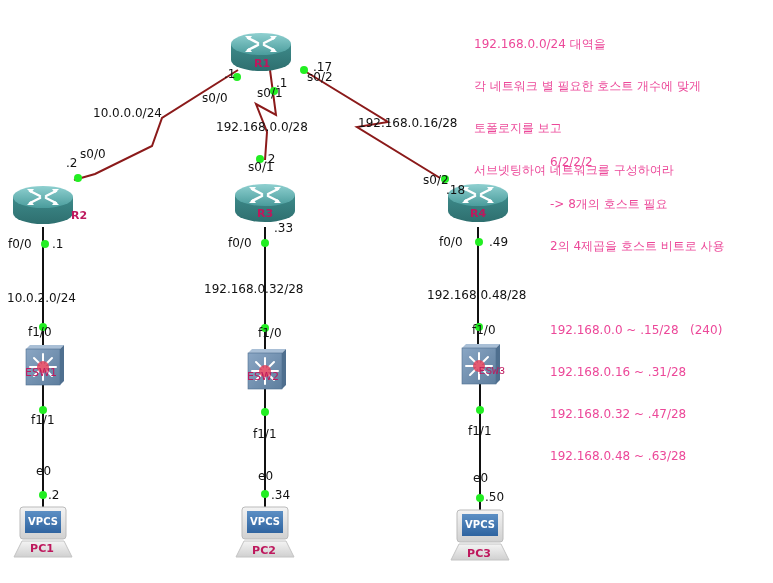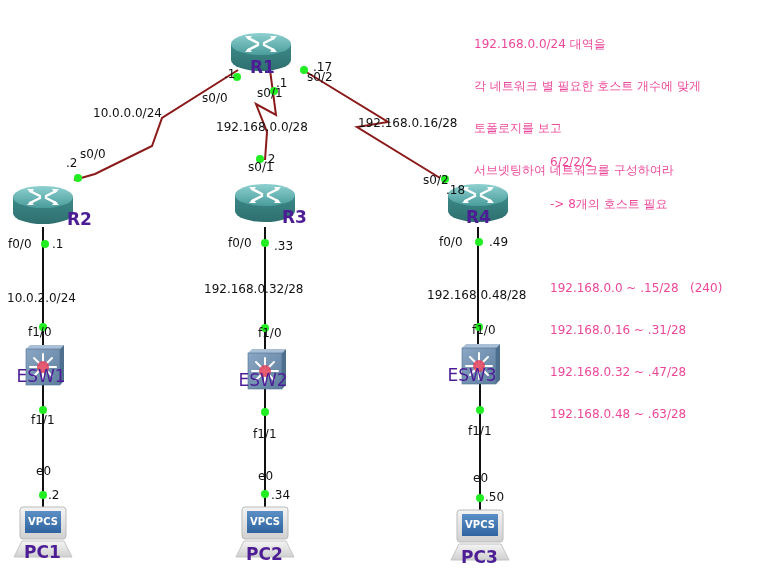--- a/index.html
+++ b/index.html
@@ -2,21 +2,21 @@
 <html><head>
 <meta charset="utf-8">
 <style>
   html, body { margin:0; padding:0; background:#ffffff; }
   body { width:773px; height:583px; position:relative; overflow:hidden;
          font-family:"DejaVu Sans", sans-serif; color:#000; }
   #canvas { position:absolute; left:0; top:0; }
   .lbl { position:absolute; font-size:12px; line-height:13px; white-space:nowrap; color:#111; }
   .note { position:absolute; font-size:12px; line-height:14px; white-space:pre; color:#ec4899; }
   .note .ln { display:block; height:14px; }
-  .dev-label { position:absolute; font-size:17px; font-weight:bold; color:#4c1d95; text-align:center; }
+  .dev-label { position:absolute; font-size:11px; font-weight:bold; color:#be185d; text-align:center; }
 </style>
 </head>
 <body>
 
 <svg id="canvas" width="773" height="583" viewBox="0 0 773 583">
   <defs>
     <linearGradient id="rtTop" x1="0" y1="0" x2="0" y2="1">
       <stop offset="0" stop-color="#8fd0d0"></stop>
       <stop offset="1" stop-color="#4a9c9c"></stop>
     </linearGradient>
@@ -139,26 +139,26 @@
     <circle cx="265" cy="412" r="4"></circle>
     <circle cx="480" cy="410" r="4"></circle>
     <circle cx="43" cy="495" r="4"></circle>
     <circle cx="265" cy="494" r="4"></circle>
     <circle cx="480" cy="498" r="4"></circle>
   </g>
 </svg>
 
 <div class="dev-label" style="left:250px;top:57px;width:24px;">R1</div>
 <div class="dev-label" style="left:31px;top:209px;width:24px;margin-left:36px;">R2</div>
-<div class="dev-label" style="left:253px;top:207px;width:24px;margin-left:29px;">R3</div>
+<div class="dev-label" style="left:253px;top:207px;width:24px;">R3</div>
 <div class="dev-label" style="left:466px;top:207px;width:24px;">R4</div>
 
 <div class="dev-label" style="left:15px;top:366px;width:52px;font-weight:normal;">ESW1</div>
 <div class="dev-label" style="left:237px;top:370px;width:52px;font-weight:normal;">ESW2</div>
-<div class="dev-label" style="left:446px;top:365px;width:52px;font-weight:normal;">ESW3</div>
+<div class="dev-label" style="left:466px;top:365px;width:52px;font-weight:normal;font-family:Liberation Mono, monospace;">ESW3</div>
 
 <div class="dev-label" style="left:25px;top:516px;width:36px;font-size:10px;color:#fff;">VPCS</div>
 <div class="dev-label" style="left:247px;top:516px;width:36px;font-size:10px;color:#fff;">VPCS</div>
 <div class="dev-label" style="left:462px;top:519px;width:36px;font-size:10px;color:#fff;">VPCS</div>
 
 <div class="dev-label" style="left:24px;top:542px;width:36px;">PC1</div>
 <div class="dev-label" style="left:246px;top:544px;width:36px;">PC2</div>
 <div class="dev-label" style="left:461px;top:547px;width:36px;">PC3</div>
 
 <div class="lbl" style="left:224px;top:68px;">.1</div>
@@ -178,21 +178,21 @@
 <div class="lbl" style="left:358px;top:117px;">192.168.0.16/28</div>
 <div class="lbl" style="left:446px;top:184px;">.18</div>
 <div class="lbl" style="left:423px;top:174px;">s0/2</div>
 
 <div class="lbl" style="left:8px;top:238px;">f0/0</div>
 <div class="lbl" style="left:52px;top:238px;">.1</div>
 <div class="lbl" style="left:7px;top:292px;">10.0.2.0/24</div>
 <div class="lbl" style="left:28px;top:326px;">f1/0</div>
 
 <div class="lbl" style="left:228px;top:237px;">f0/0</div>
-<div class="lbl" style="left:274px;top:240px;">.33</div>
+<div class="lbl" style="left:274px;top:222px;">.33</div>
 <div class="lbl" style="left:204px;top:283px;">192.168.0.32/28</div>
 <div class="lbl" style="left:258px;top:327px;">f1/0</div>
 
 <div class="lbl" style="left:439px;top:236px;">f0/0</div>
 <div class="lbl" style="left:489px;top:236px;">.49</div>
 <div class="lbl" style="left:427px;top:289px;">192.168.0.48/28</div>
 <div class="lbl" style="left:472px;top:324px;">f1/0</div>
 
 <div class="lbl" style="left:31px;top:414px;">f1/1</div>
 <div class="lbl" style="left:253px;top:428px;">f1/1</div>
@@ -208,18 +208,19 @@
 <div class="note" style="left:474px;top:9px;">
   <span class="ln">192.168.0.0/24 대역을</span>
   <span class="ln">각 네트워크 별 필요한 호스트 개수에 맞게</span>
   <span class="ln">토폴로지를 보고</span>
   <span class="ln">서브넷팅하여 네트워크를 구성하여라</span>
 </div>
 
 <div class="note" style="left:550px;top:127px;">
   <span class="ln">6/2/2/2</span>
   <span class="ln">-&gt; 8개의 호스트 필요</span>
+  <span class="ln">2의 4제곱을 호스트 비트로 사용</span>
   <span class="ln"></span>
   <span class="ln">192.168.0.0 ~ .15/28   (240)</span>
   <span class="ln">192.168.0.16 ~ .31/28</span>
   <span class="ln">192.168.0.32 ~ .47/28</span>
   <span class="ln">192.168.0.48 ~ .63/28</span>
 </div>
 
 </body></html>

